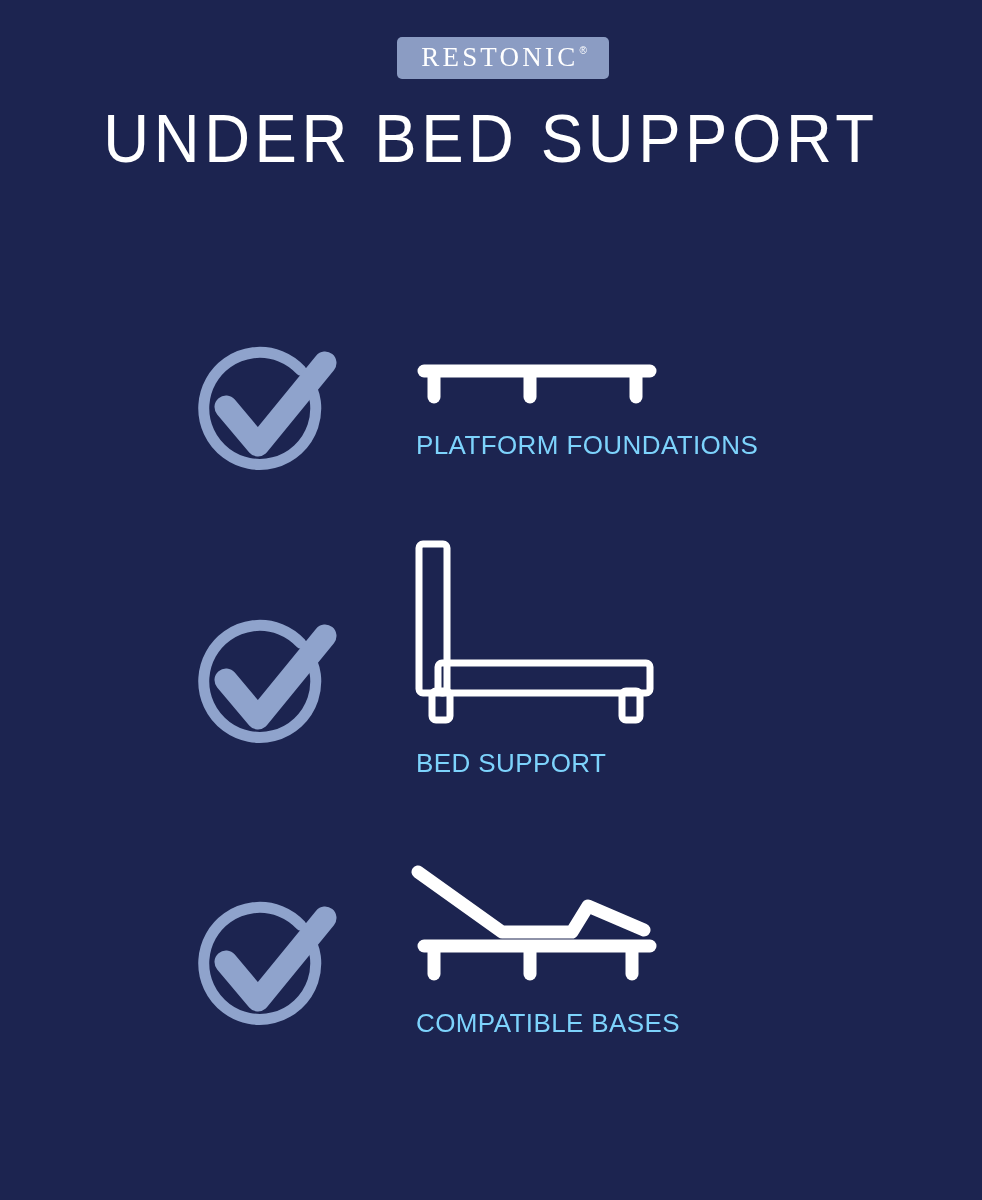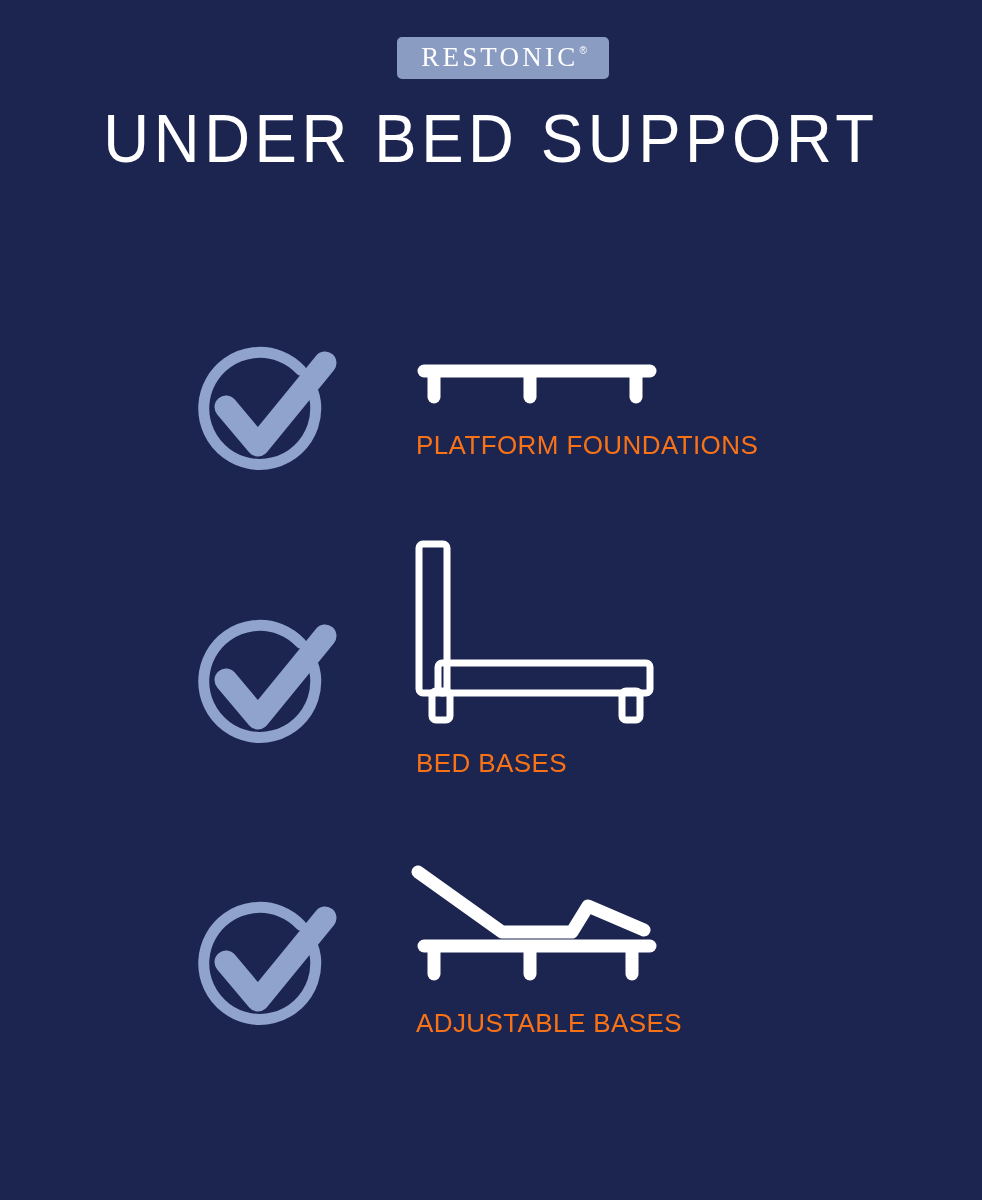--- a/index.html
+++ b/index.html
@@ -105,21 +105,21 @@
   .row-3 .check-icon { top: 30px; }
 
   .item-art {
     position: absolute;
     left: 410px;
     top: 0;
   }
   .item-label {
     position: absolute;
     left: 416px;
-    color: #f97316;
+    color: #7dd3fc;
     font-size: 26px;
     letter-spacing: 0.4px;
     font-weight: 400;
     white-space: nowrap;
   }
   .label-1 { top: 95px; }
   .label-2 { top: 215px; }
   .label-3 { top: 148px; }
 </style>
 </head>
@@ -175,21 +175,21 @@
 
           <rect x="28" y="130" width="212" height="30" rx="4"></rect>
 
           <rect x="22" y="158" width="18" height="29" rx="4"></rect>
 
           <rect x="212" y="158" width="18" height="29" rx="4"></rect>
         </g>
       </svg>
     </div>
 
-    <div class="item-label label-2">BED BASES</div>
+    <div class="item-label label-2">BED SUPPORT</div>
   </div>
 
   <div class="row row-3">
     <div class="check-icon">
       <svg width="150" height="150" viewBox="0 0 150 150" aria-hidden="true">
         <path d="M118 41 A56 56 0 1 0 128 74 A56 56 0 0 0 122 49" fill="none" stroke="#8fa3cc" stroke-width="11" stroke-linecap="round" transform="rotate(-8 75 75)"></path>
         <path d="M38 72 L70 110 L137 28" fill="none" stroke="#8fa3cc" stroke-width="23" stroke-linecap="round" stroke-linejoin="round"></path>
       </svg>
     </div>
 
@@ -201,16 +201,16 @@
 
           <line x1="14" y1="86" x2="240" y2="86"></line>
 
           <line x1="24" y1="90" x2="24" y2="114"></line>
           <line x1="120" y1="90" x2="120" y2="114"></line>
           <line x1="222" y1="90" x2="222" y2="114"></line>
         </g>
       </svg>
     </div>
 
-    <div class="item-label label-3">ADJUSTABLE BASES</div>
+    <div class="item-label label-3">COMPATIBLE BASES</div>
   </div>
 
 </div>
 
 </body></html>

